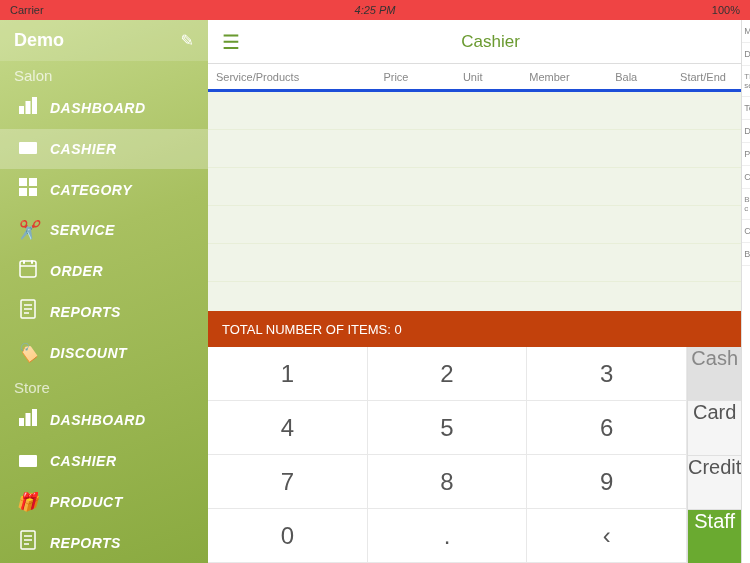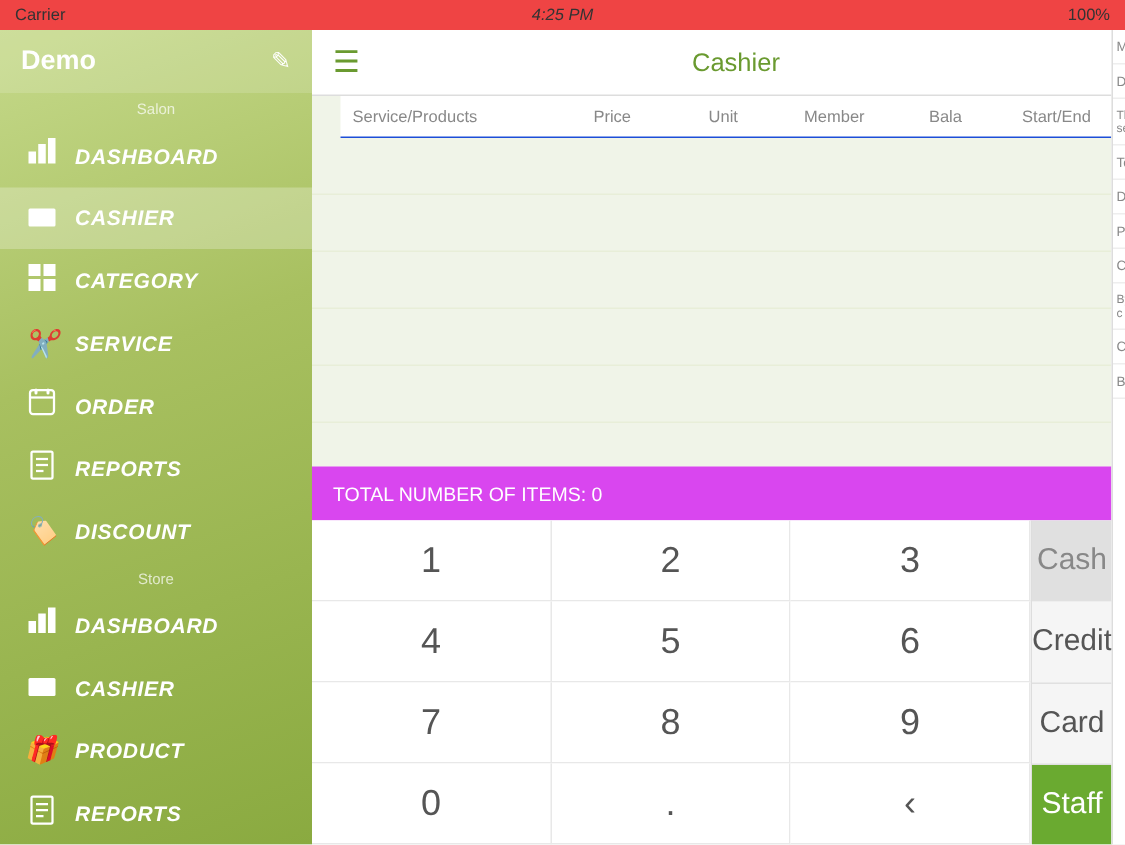--- a/index.html
+++ b/index.html
@@ -23,21 +23,21 @@
       display: flex; flex-direction: column; overflow: hidden;
     }
     .sidebar-header {
       height: 44px; display: flex; align-items: center; justify-content: space-between;
       padding: 0 14px; background: rgba(255,255,255,0.15);
     }
     .sidebar-header .app-title { font-size: 18px; font-weight: 600; color: #fff; }
     .sidebar-header .edit-icon { color: #fff; font-size: 16px; }
 
     .sidebar-section-label {
-      padding: 6px 14px 4px; font-size: 10px; color: rgba(255,255,255,0.7); text-transform: none; text-align: center;
+      padding: 6px 14px 4px; font-size: 15px; color: rgba(255,255,255,0.7); text-transform: none;
     }
     .sidebar-item {
       display: flex; align-items: center; height: 44px; padding: 0 14px;
       cursor: pointer; color: #fff; font-size: 14px; font-weight: 600;
       text-transform: uppercase; letter-spacing: 0.5px; font-style: italic;
     }
     .sidebar-item.active { background: rgba(255,255,255,0.25); }
     .sidebar-item .icon { width: 28px; margin-right: 8px; text-align: center; font-size: 18px; }
 
     
@@ -48,33 +48,33 @@
       height: 44px; background: #fff;
       display: flex; align-items: center; padding: 0 14px;
       border-bottom: 1px solid #ddd;
     }
     .top-bar .hamburger { font-size: 20px; color: #6a9a30; margin-right: 14px; }
     .top-bar .page-title { flex: 1; text-align: center; font-size: 17px; color: #6a9a30; font-weight: 500; }
 
     
     .table-area { flex: 1; background: #f0f4e8; overflow: hidden; }
     .table-header {
-      display: flex; background: #fff; border-bottom: 1px solid #1d4ed8;
-      font-size: 11px; color: #888; padding: 4px 0; height: 28px; align-items: center; margin-left: 19px;
+      display: flex; background: #fff; border-bottom: 3px solid #1d4ed8;
+      font-size: 11px; color: #888; padding: 4px 0; height: 28px; align-items: center;
     }
     .table-header .col { flex: 1; text-align: center; padding: 0 4px; }
     .table-header .col:first-child { flex: 2; text-align: left; padding-left: 8px; }
     .table-rows { height: calc(100% - 28px); }
     .table-row {
       display: flex; height: 38px; align-items: center; border-bottom: 1px solid #e8eed8;
     }
 
     
     .total-bar {
-      background: #d946ef; height: 36px;
+      background: #c2410c; height: 36px;
       display: flex; align-items: center; padding: 0 14px;
       font-size: 13px; color: #fff; font-weight: 500;
     }
 
     
     .keypad-area {
       display: flex; background: #fff;
     }
     .keypad {
       display: grid; grid-template-columns: repeat(3, 1fr);
@@ -85,21 +85,21 @@
       height: 54px; font-size: 24px; color: #555;
       border-bottom: 1px solid #e8e8e8; border-right: 1px solid #e8e8e8;
       cursor: pointer; background: #fff;
     }
 
     
     .payment-buttons {
       flex: 1; display: flex; flex-direction: column;
     }
     .pay-btn {
-      flex: 1; display: flex; align-items: center; justify-content: center;
+      flex: 1; display: flex; justify-content: center;
       font-size: 20px; cursor: pointer; border-bottom: 1px solid #e0e0e0;
       color: #555; background: #f5f5f5;
     }
     .pay-btn.active { background: #e0e0e0; color: #888; }
     .pay-btn.finish { background: #6aaa30; color: #fff; border-bottom: none; }
 
     
     .right-panel {
       width: 22px; background: #fff; border-left: 1px solid #ddd;
       display: flex; flex-direction: column; font-size: 9px; color: #888;
@@ -280,24 +280,24 @@
         <div class="key">0</div>
         <div class="key">.</div>
         <div class="key">‹</div>
       </div>
 
       <div class="payment-buttons">
         <div class="pay-btn active">
           <span>Cash</span>
         </div>
         <div class="pay-btn">
-          <span>Credit</span>
+          <span>Card</span>
         </div>
         <div class="pay-btn">
-          <span>Card</span>
+          <span>Credit</span>
         </div>
         <div class="pay-btn finish">
           <span>Staff</span>
         </div>
       </div>
     </div>
   </div>
 
   <div class="right-panel">
     <div class="right-panel-item">Mem</div>

